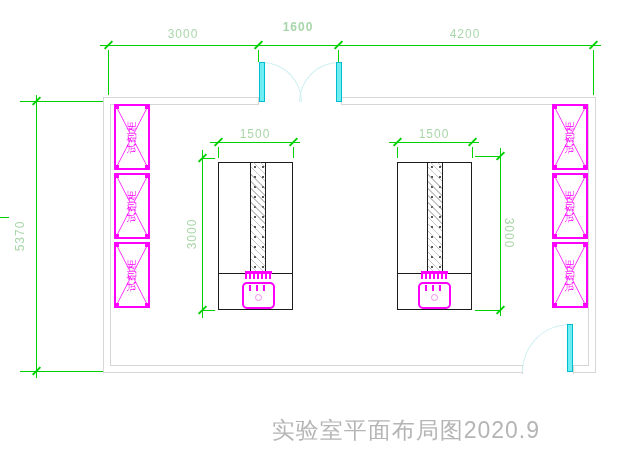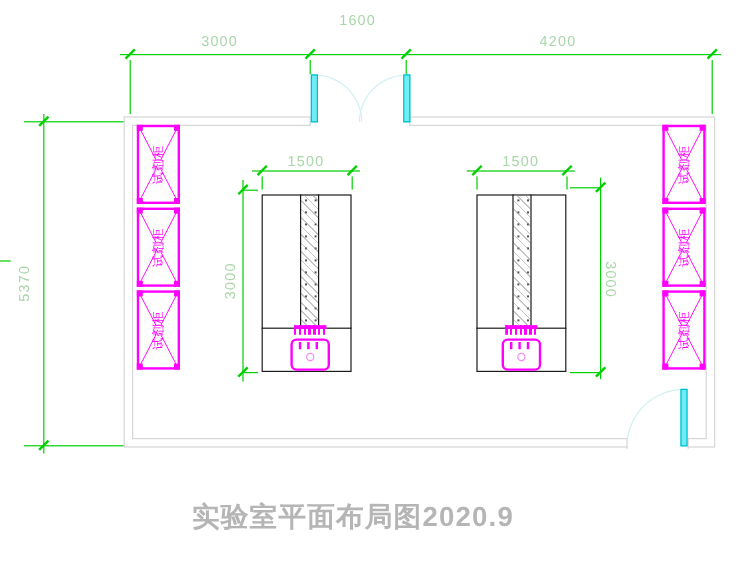--- a/index.html
+++ b/index.html
@@ -56,21 +56,21 @@
   
   .leaf{position:absolute;width:6px;background:var(--doorfill);
         border:1px solid var(--dooredge);box-sizing:border-box;}
   .arc{position:absolute;box-sizing:border-box;}
   .arc-tr{border-top:1px solid var(--arc);border-right:1px solid var(--arc);
           border-top-right-radius:100% 100%;}
   .arc-tl{border-top:1px solid var(--arc);border-left:1px solid var(--arc);
           border-top-left-radius:100% 100%;}
   
   .title{position:absolute;color:#b5b5b5;font-size:23px;letter-spacing:1px;
-         text-align:left;white-space:nowrap;font-weight:bold;}
+         text-align:right;white-space:nowrap;}
 </style>
 </head>
 <body>
 
 <div id="stage">
 
   <div class="wall" style="left:103px;top:97px;width:493px;height:276px;"></div>
   <div class="wall" style="left:110px;top:104px;width:479px;height:262px;"></div>
   <div class="gap" style="left:259px;top:96px;width:82px;height:10px;"></div>
   <div class="gap" style="left:523px;top:364px;width:50px;height:11px;"></div>
@@ -82,21 +82,21 @@
   <div class="hline" style="left:100px;top:45px;width:501px;"></div>
   <div class="vline" style="left:108px;top:50px;height:45px;"></div>
   <div class="vline" style="left:258px;top:50px;height:12px;"></div>
   <div class="vline" style="left:338px;top:50px;height:12px;"></div>
   <div class="vline" style="left:593px;top:50px;height:45px;"></div>
   <div class="tick" style="left:108px;top:45px;"></div>
   <div class="tick" style="left:258px;top:45px;"></div>
   <div class="tick" style="left:338px;top:45px;"></div>
   <div class="tick" style="left:593px;top:45px;"></div>
   <div class="dlabel" style="left:143px;top:27px;width:80px;">3000</div>
-  <div class="dlabel" style="left:258px;top:10px;width:80px;">1600</div>
+  <div class="dlabel" style="left:258px;top:20px;width:80px;font-weight:bold;">1600</div>
   <div class="dlabel" style="left:425px;top:27px;width:80px;">4200</div>
 
   <div class="vline" style="left:36px;top:95px;height:283px;"></div>
   <div class="hline" style="left:20px;top:101px;width:83px;"></div>
   <div class="hline" style="left:20px;top:371px;width:83px;"></div>
   <div class="tick" style="left:36px;top:101px;"></div>
   <div class="tick" style="left:36px;top:371px;"></div>
   <div class="dlabel vlabel" style="left:-12px;top:229px;width:64px;">5370</div>
   <div class="hline" style="left:0px;top:217px;width:9px;"></div>
 

